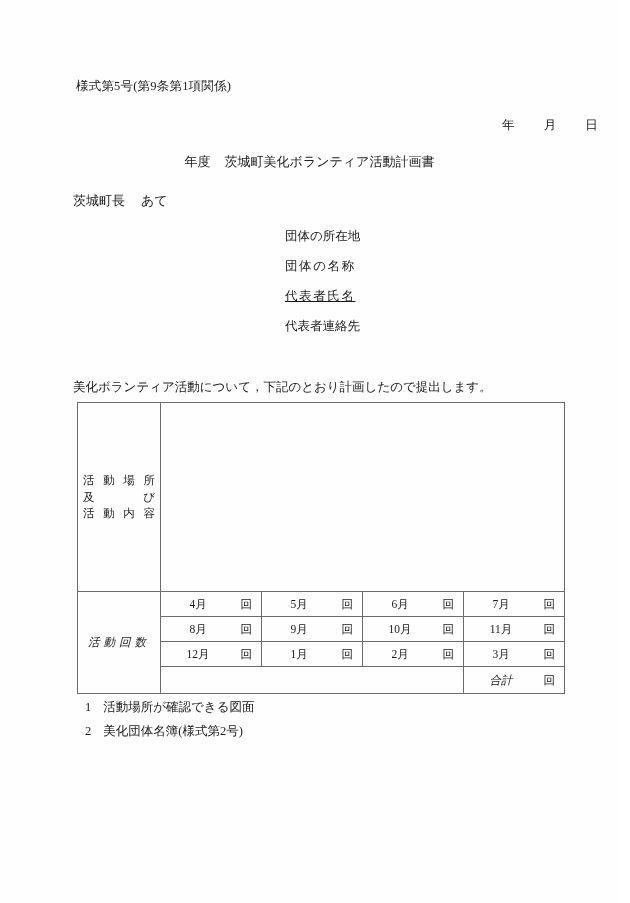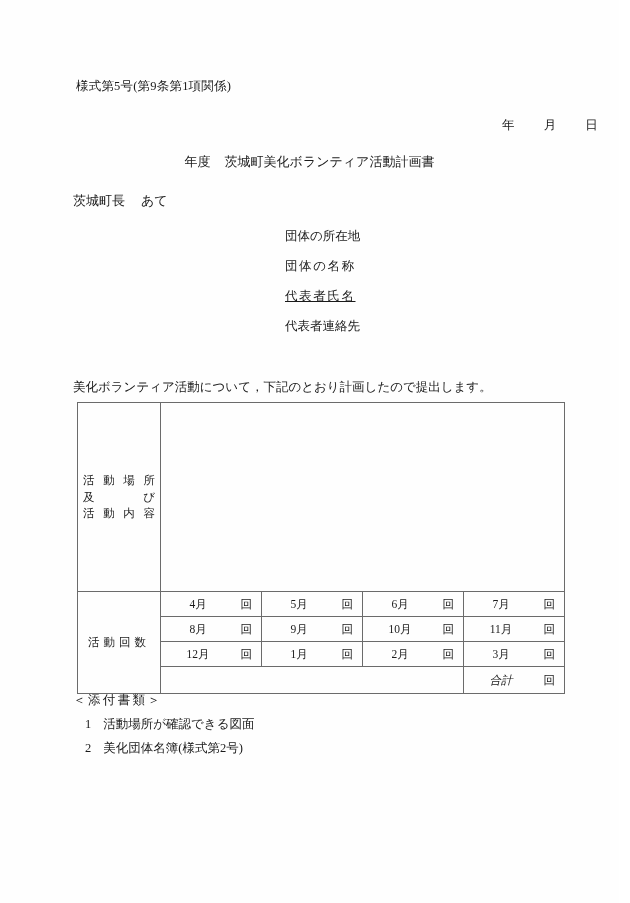--- a/index.html
+++ b/index.html
@@ -111,20 +111,21 @@
     width: 100%;
   }
   .content-cell {
     height: 188px;
   }
   .kaisu-label {
     text-align: center;
     letter-spacing: 4px;
     padding-left: 4px;
     font-size: 11.5px;
+    font-style: italic;
   }
   .month-cell {
     height: 24px;
     position: relative;
     font-size: 11.5px;
   }
   .month-cell .m {
     position: absolute;
     left: 0;
     right: 26px;
@@ -293,21 +294,20 @@
         <td class="blank-span" colspan="3"></td>
         <td class="total-cell">
           <span class="t-label">合計</span>
           <span class="kai">回</span>
         </td>
       </tr>
     </tbody>
   </table>
 
   <div class="attach">
-    <div class="attach-title">＜添付書類＞</div>
     <div class="attach-item">
       <span class="num">1</span><span>活動場所が確認できる図面</span>
     </div>
     <div class="attach-item">
       <span class="num">2</span><span>美化団体名簿(様式第2号)</span>
     </div>
   </div>
 
 </div>
 

